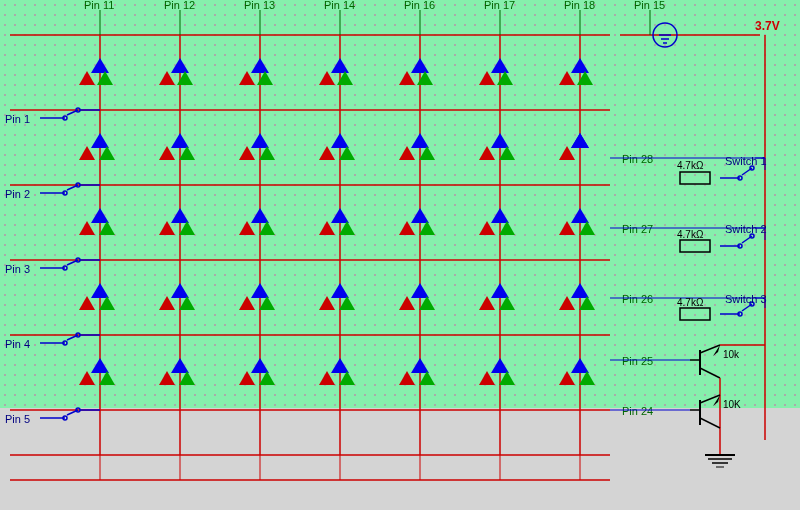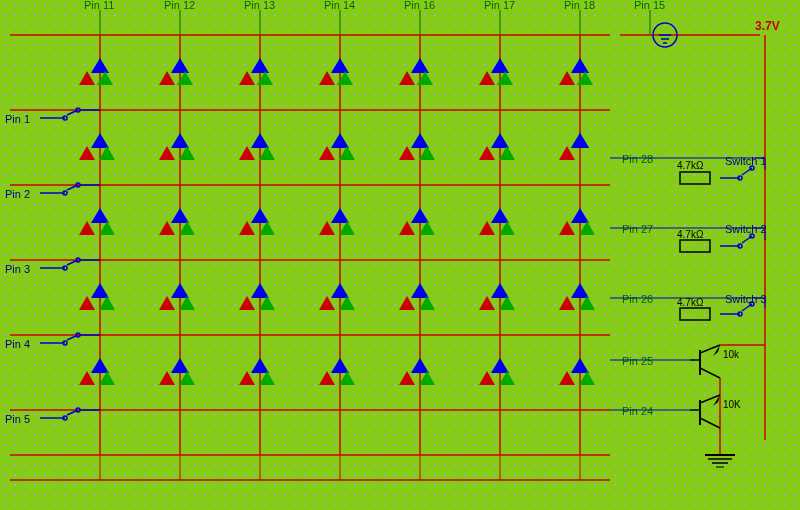--- a/index.html
+++ b/index.html
@@ -6,23 +6,23 @@
     body {
       width: 800px;
       height: 510px;
       overflow: hidden;
       background: #d4d4d4;
       font-family: Arial, sans-serif;
       position: relative;
     }
     #canvas {
       width: 800px;
-      height: 510px;
+      height: 408px;
       position: relative;
-      background: #84cc16;
+      background: #86efac;
     }
     
     #canvas::before {
       content: '';
       position: absolute;
       top: 0; left: 0; right: 0; bottom: 0;
       background-image: radial-gradient(circle, #aaa 1px, transparent 1px);
       background-size: 10px 10px;
       z-index: 0;
     }

